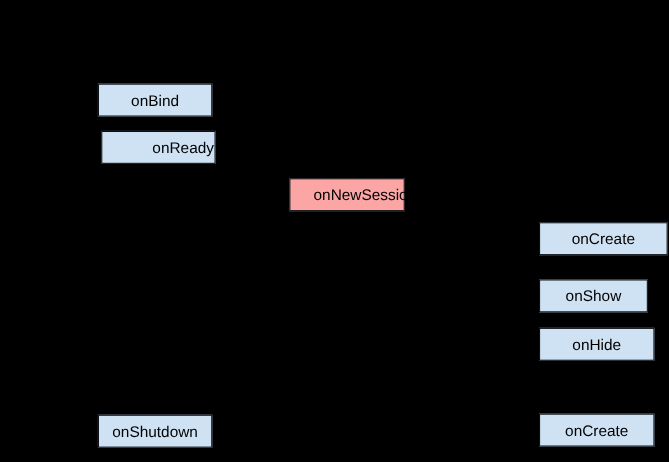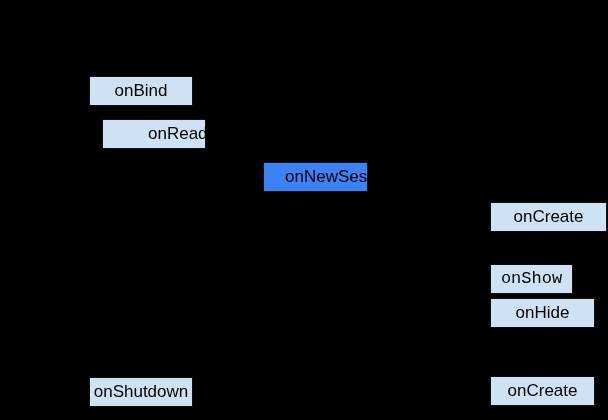--- a/index.html
+++ b/index.html
@@ -16,44 +16,44 @@
     font-family: "Liberation Sans", sans-serif;
   }
   .node {
     position: absolute;
     box-sizing: border-box;
     width: 104px;
     height: 30px;
     background: #cfe2f3;
     border: 1px solid #0d1117;
     color: #000000;
-    font-size: 17px;
+    font-size: 14px;
     line-height: 28px;
     text-align: center;
     white-space: nowrap;
   }
   
   .n-onbind      { left: 89px;  top: 76px;  }
-  .n-onready     { left: 102px;  top: 119px; padding-left: 45px; }
+  .n-onready     { left: 92px;  top: 119px; padding-left: 45px; }
   .n-onnewsession{ left: 263px; top: 162px; width: 105px; }
   .n-oncreate    { left: 490px; top: 202px; width: 117px; }
-  .n-onshow      { left: 490px; top: 264px; width: 83px; font-family: Liberation Mono, monospace; }
+  .n-onshow      { left: 490px; top: 254px; width: 99px; }
   .n-onhide      { left: 490px; top: 298px; width: 105px; }
   .n-onshutdown  { left: 89px;  top: 377px; }
   .n-ondestroy   { left: 490px; top: 376px; width: 105px; }
 </style>
 </head>
 <body>
 
 <div id="canvas" style="background: rgb(0, 0, 0);">
   <div class="node n-onbind" style="background: rgb(207, 226, 243); border-color: rgb(13, 17, 23); color: rgb(0, 0, 0);">onBind</div>
 
   <div class="node n-onready" style="background: rgb(207, 226, 243); border-color: rgb(13, 17, 23); color: rgb(0, 0, 0);">onReady</div>
 
-  <div class="node n-onnewsession" style="background: #3b82f6; border-color: rgb(13, 17, 23); color: rgb(0, 0, 0); padding-left: 21px;">onNewSession</div>
+  <div class="node n-onnewsession" style="background: #fca5a5; border-color: rgb(13, 17, 23); color: rgb(0, 0, 0); padding-left: 21px;">onNewSession</div>
 
   <div class="node n-oncreate" style="background: rgb(207, 226, 243); border-color: rgb(13, 17, 23); color: rgb(0, 0, 0);">onCreate</div>
 
   <div class="node n-onshow" style="background: rgb(207, 226, 243); border-color: rgb(13, 17, 23); color: rgb(0, 0, 0);">onShow</div>
 
   <div class="node n-onshutdown" style="background: rgb(207, 226, 243); border-color: rgb(13, 17, 23); color: rgb(0, 0, 0);">onShutdown</div>
 
   <div class="node n-onhide" style="background: rgb(207, 226, 243); border-color: rgb(13, 17, 23); color: rgb(0, 0, 0);">onHide</div>
 
   <div class="node n-ondestroy" style="background: rgb(207, 226, 243); border-color: rgb(13, 17, 23); color: rgb(0, 0, 0);">onCreate</div>

